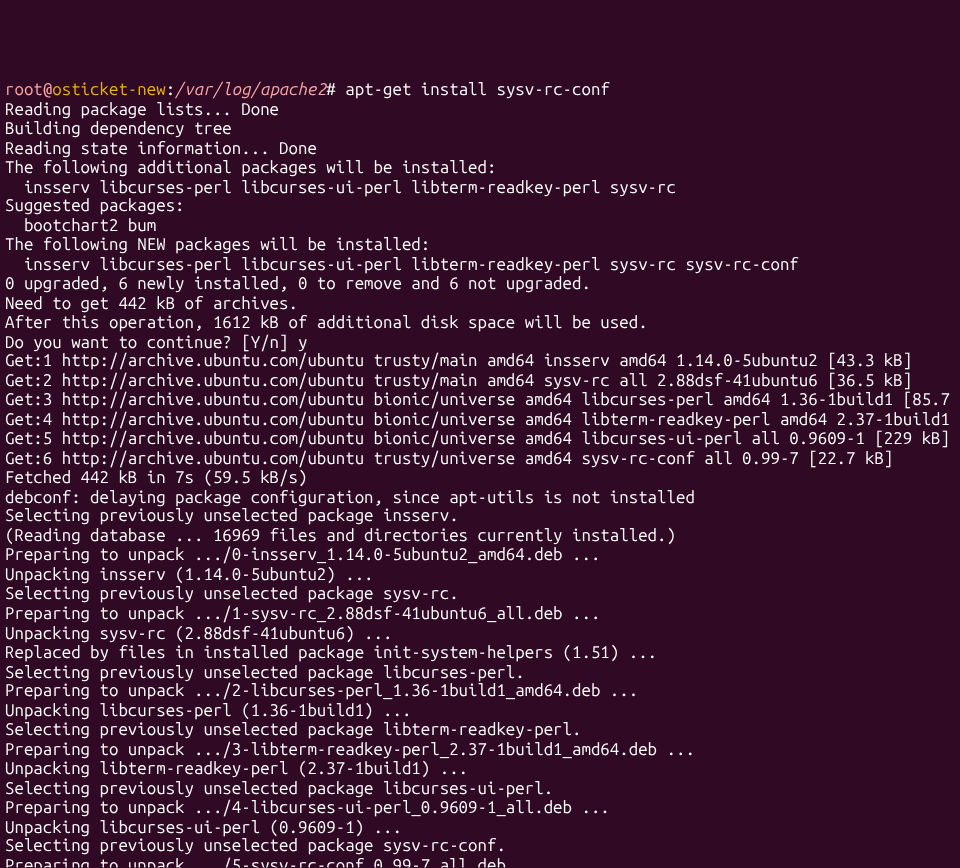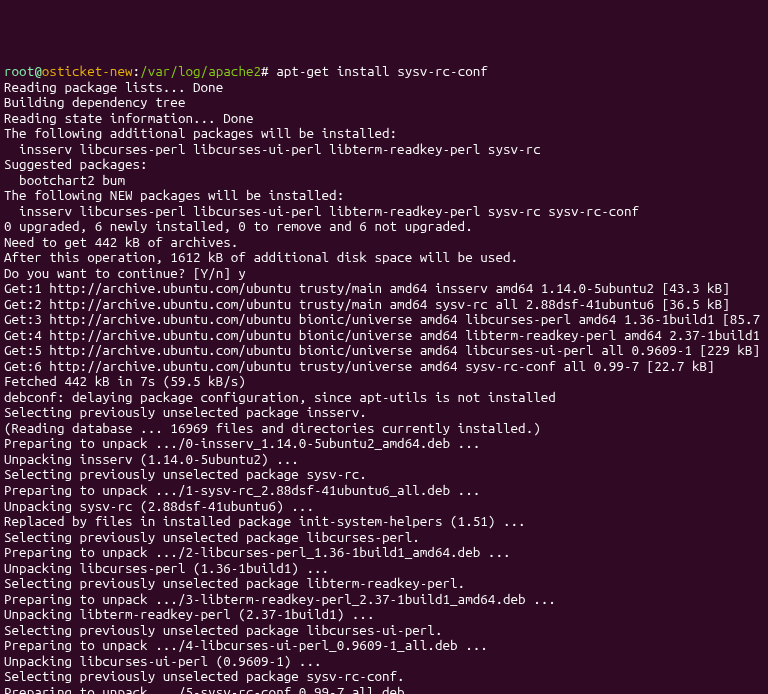--- a/index.html
+++ b/index.html
@@ -13,27 +13,28 @@
       font-family: 'Ubuntu Mono', 'DejaVu Sans Mono', 'Courier New', monospace;
       font-size: 13.5px;
       line-height: 1.15;
       padding: 2px 4px;
       width: 768px;
       height: 694px;
       overflow: hidden;
       white-space: pre;
     }
     .prompt-user {
-      color: #86efac;
+      color: #fca5a5;
     }
     .prompt-host {
       color: #eab308;
     }
     .prompt-path {
-      color: #84cc16;
+      color: #fca5a5;
+      font-style: italic;
     }
     .line {
       display: block;
     }
   </style>
 </head>
 <body>
 
 
 

